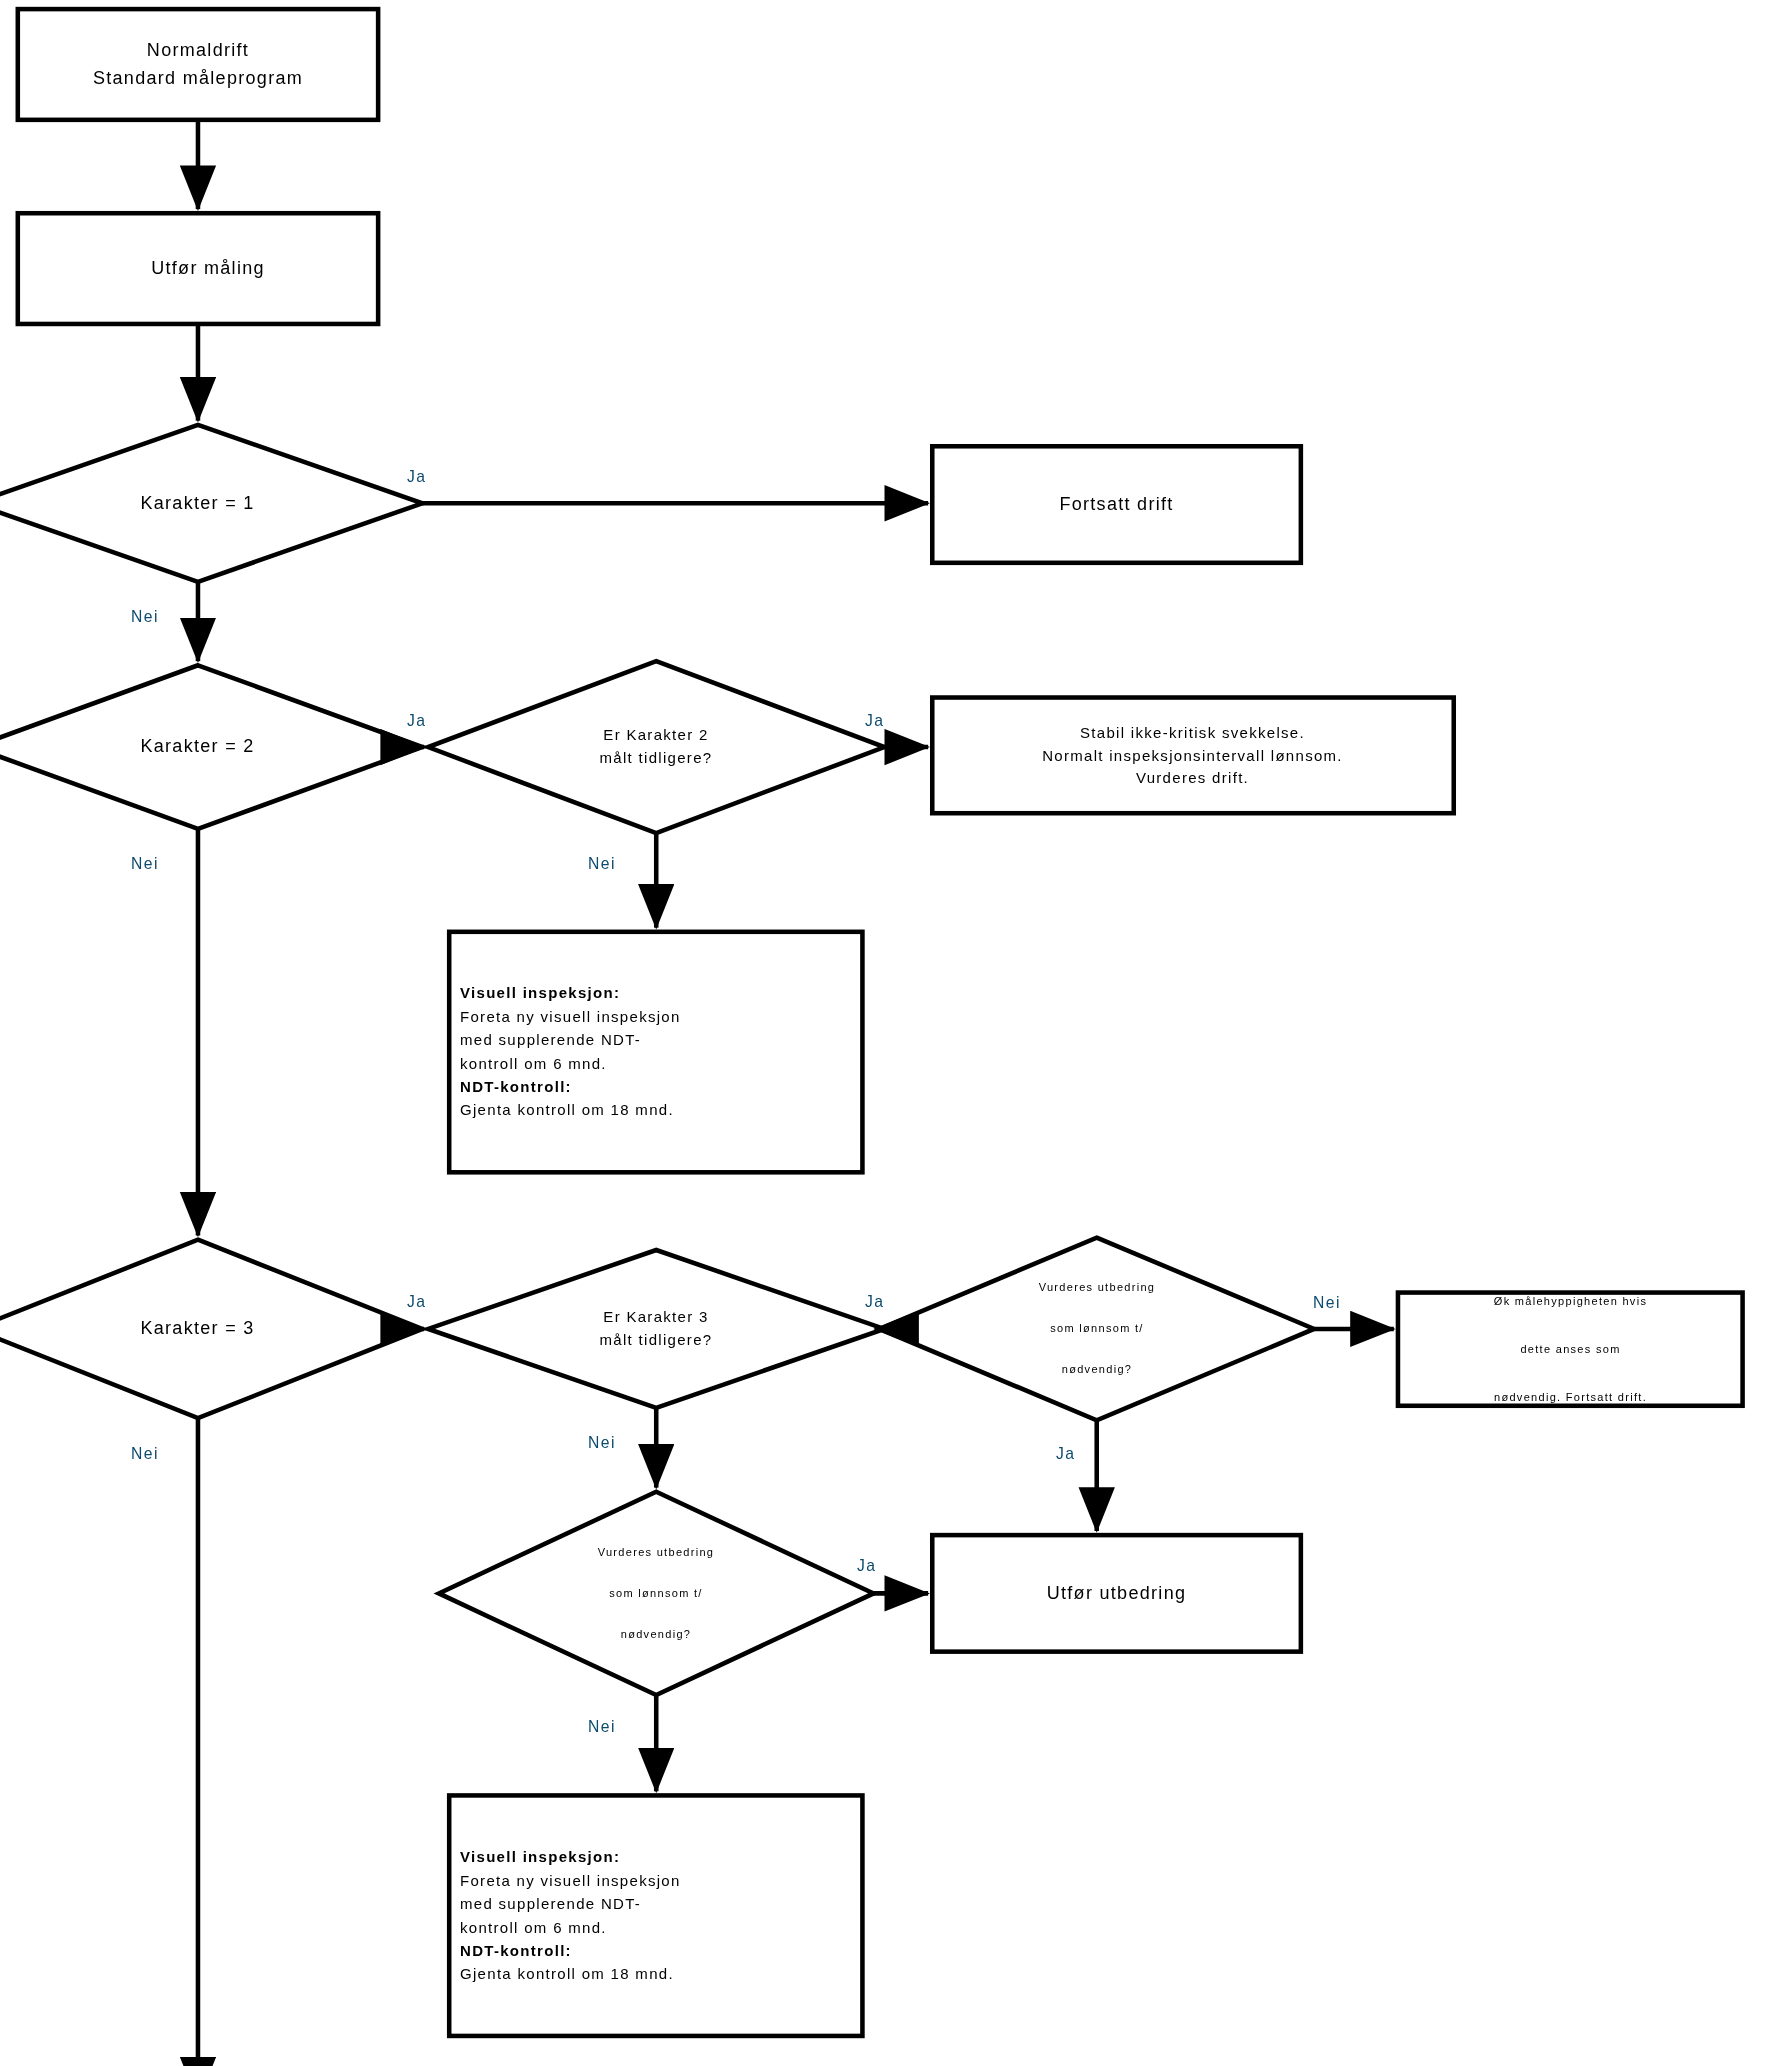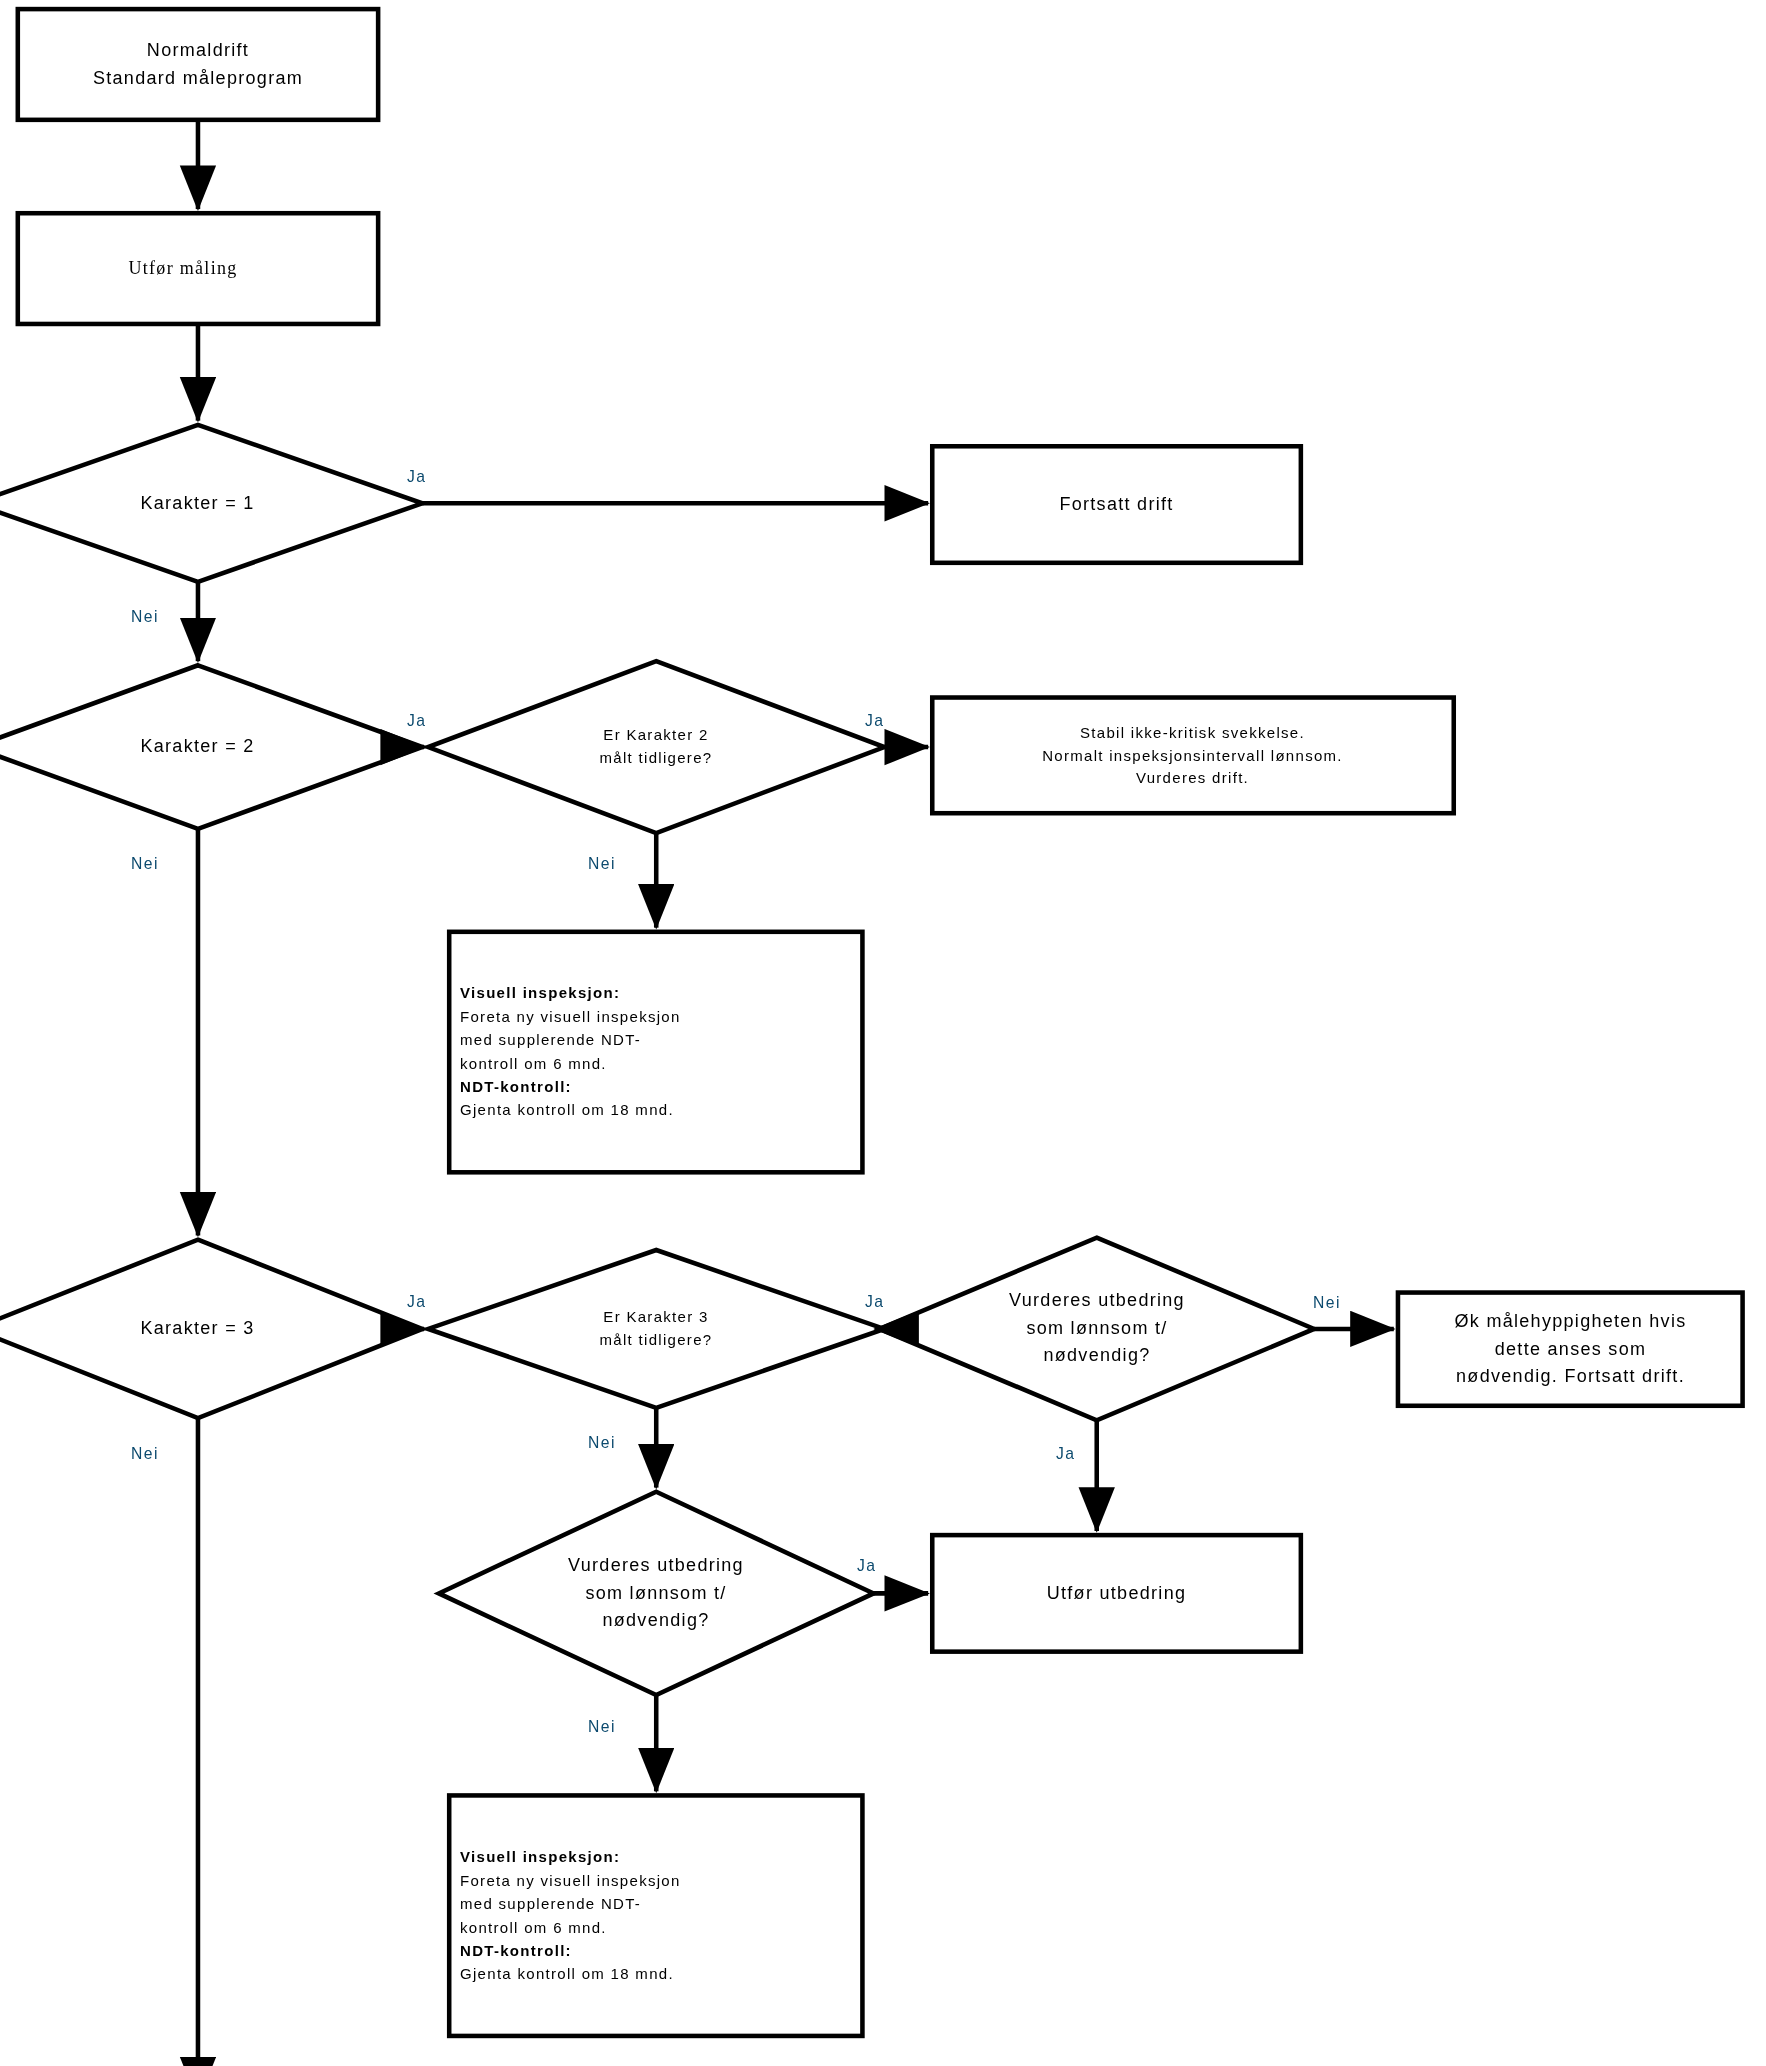--- a/index.html
+++ b/index.html
@@ -43,21 +43,21 @@
   .t-bold { font-weight: bold; }
   .edge-label {
     position: absolute;
     color: #0c4a6e;
     font-size: 15.7px;
     letter-spacing: 1.5px;
     white-space: nowrap;
   }
   .fs-44 { font-size: 18px; }
   .fs-42 { font-size: 15px; }
-  .fs-40 { font-size: 18px; }
+  .fs-40 { font-size: 11px; justify-content: space-between; }
 </style>
 </head>
 <body>
 
 <div id="page">
 
   <svg id="svg-layer" viewBox="0 0 4276 5416" xmlns="http://www.w3.org/2000/svg">
     <defs>
       <marker id="arrow" markerWidth="12" markerHeight="12" refX="9.6" refY="4" orient="auto" markerUnits="strokeWidth">
         <path d="M0,0 L0,8 L10,4 z" fill="#000000"></path>
@@ -127,21 +127,21 @@
 
       <line x1="479" y1="3432" x2="479" y2="5083"></line>
     </g>
   </svg>
 
   <div class="node-text fs-44" style="left:18px; top:9px; width:360px; height:111px;">
     <span class="t-line">Normaldrift</span>
     <span class="t-line">Standard måleprogram</span>
   </div>
 
-  <div class="node-text fs-44" style="left:3px; top:213px; width:360px; height:111px;font-family:Liberation Serif, serif;">
+  <div class="node-text fs-44" style="left:28px; top:213px; width:360px; height:111px;">
     <span class="t-line">Utfør måling</span>
   </div>
 
   <div class="node-text fs-44" style="left:53px; top:479px; width:289px; height:50px;">
     <span class="t-line">Karakter = 1</span>
   </div>
 
   <div class="node-text fs-44" style="left:932px; top:446px; width:369px; height:117px;">
     <span class="t-line">Fortsatt drift</span>
   </div>

